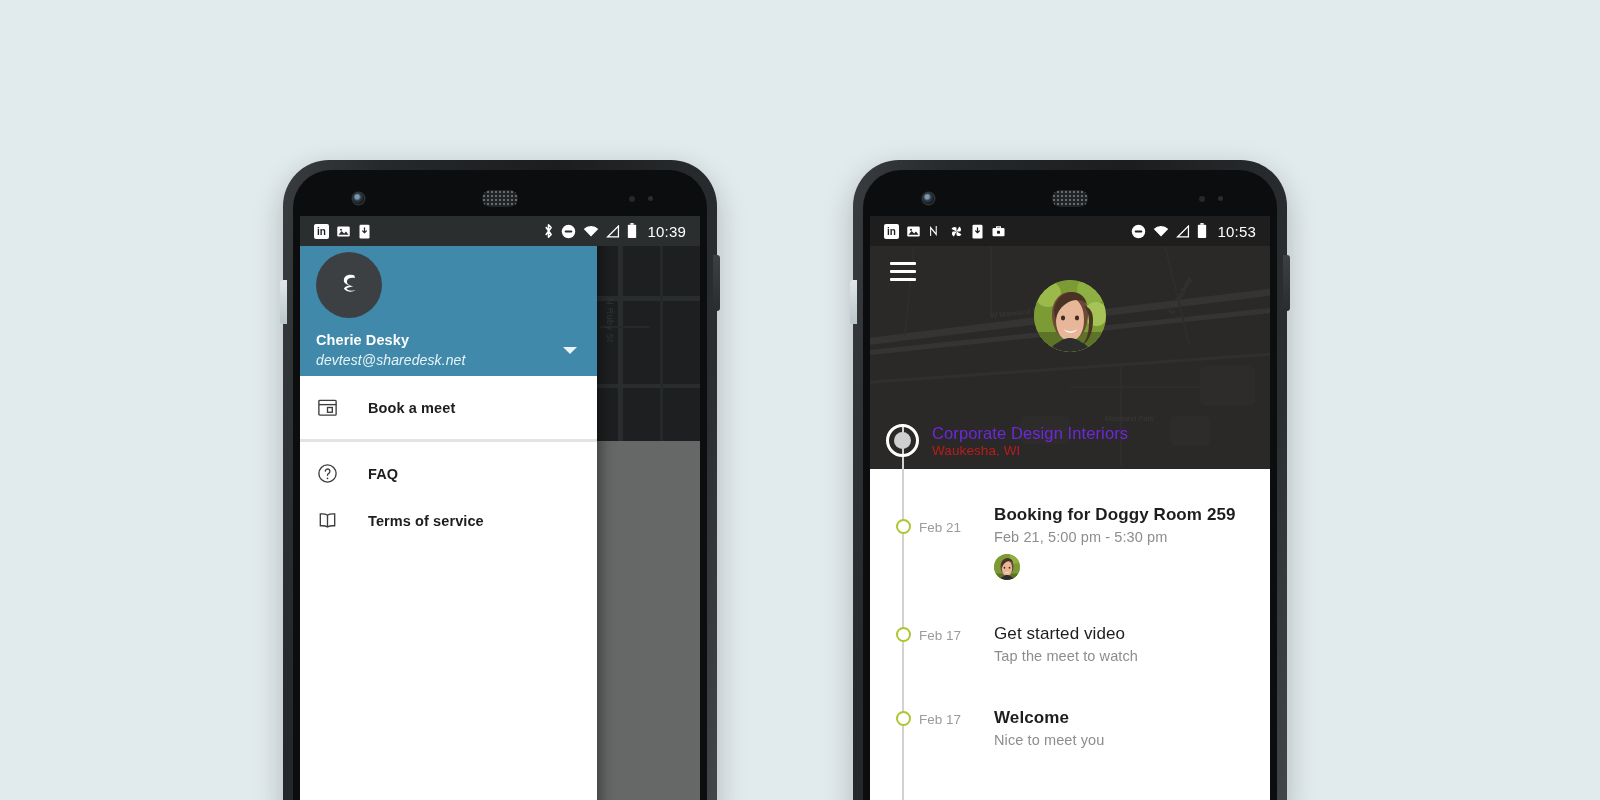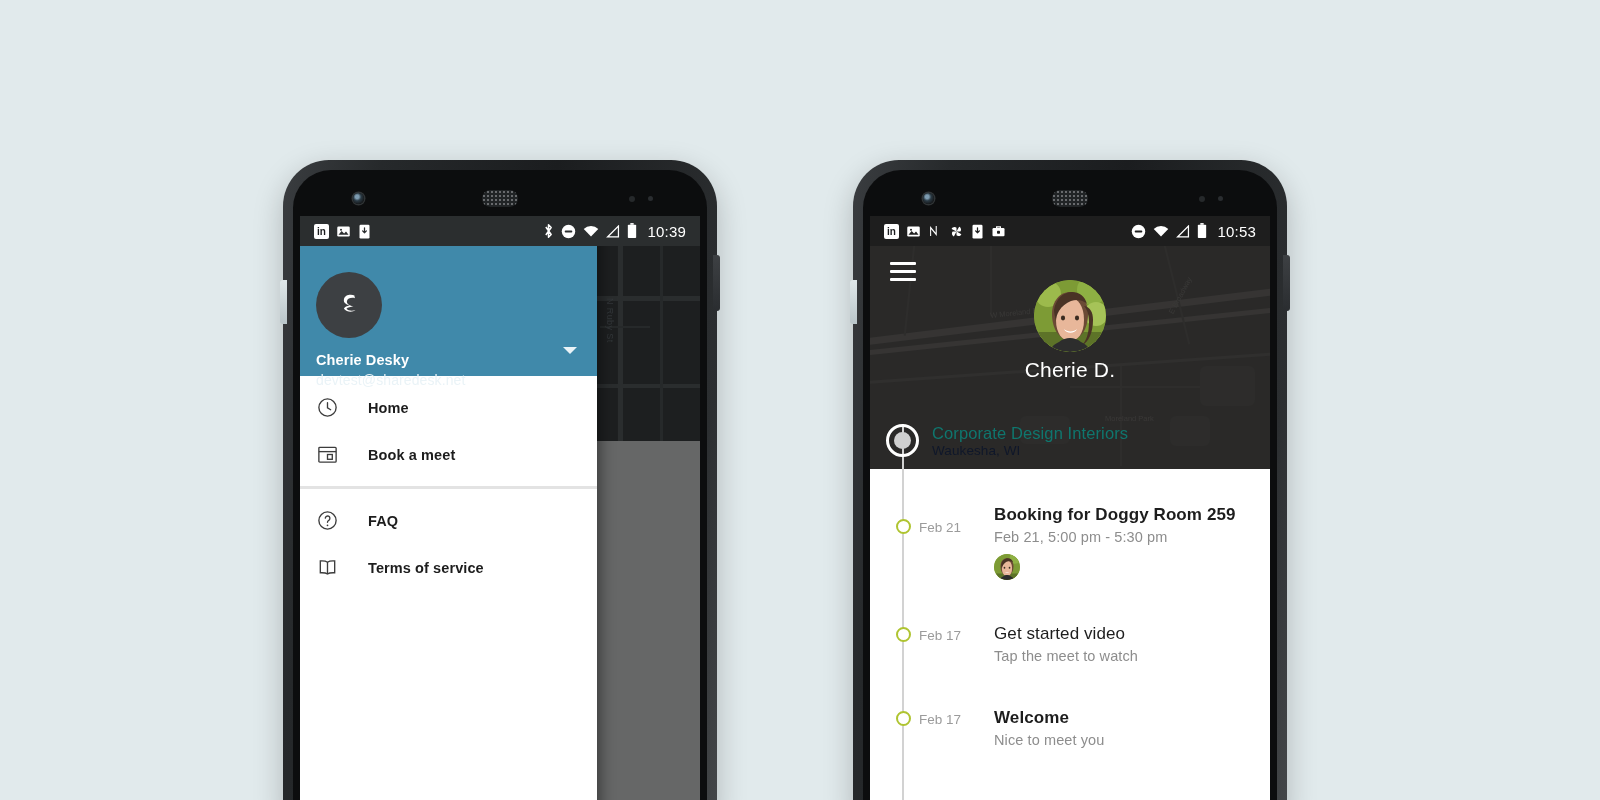--- a/index.html
+++ b/index.html
@@ -82,30 +82,30 @@
   .content-scrim { position: absolute; left: 0; right: 0; background: #666767; }
 
   .drawer {
     position: absolute; left: 0; top: 0; bottom: 0; width: 297px;
     background: #fff; z-index: 30;
     box-shadow: 3px 0 14px rgba(0,0,0,.45);
     display: flex; flex-direction: column;
   }
   .drawer-header {
     background: #4089aa; height: 160px; position: relative; flex: 0 0 auto;
-    padding: 56px 16px 0 16px;
+    padding: 36px 16px 0 16px;
   }
   .avatar-logo {
     width: 66px; height: 66px; border-radius: 50%; background: #3d4043;
     display: flex; align-items: center; justify-content: center;
     position: relative;
   }
   .avatar-logo svg { width: 34px; height: 34px; }
   .dh-name { color: #fff; font-size: 14.5px; font-weight: 700; margin-top: 14px; letter-spacing: .1px; }
-  .dh-mail { color: #eaf3f7; font-size: 14px; margin-top: 4px; letter-spacing: .1px; }
+  .dh-mail { color: #eaf3f7; font-size: 14px; margin-top: 4px; letter-spacing: .1px; font-style: italic; }
   .dh-caret {
     position: absolute; right: 20px; bottom: 22px;
     width: 0; height: 0; border-left: 7px solid transparent; border-right: 7px solid transparent;
     border-top: 7px solid #eaf3f7;
   }
   .menu { flex: 1 1 auto; overflow: hidden; background: #fff; }
   .menu-group { padding: 8px 0; }
   .menu-sep { height: 1px; background: #e3e3e3; margin: 0; }
   .menu-item {
     display: flex; align-items: center; height: 47px; padding: 0 0 0 16px; cursor: pointer;
@@ -141,22 +141,22 @@
   }
 
   .venue-row { position: absolute; left: 0; right: 0; top: 196px; height: 57px; z-index: 6; display: flex; align-items: center; }
   .venue-node {
     width: 33px; height: 33px; border-radius: 50%; border: 3px solid #fff;
     margin-left: 16px; flex: 0 0 33px; display: flex; align-items: center; justify-content: center;
     background: transparent;
   }
   .venue-node i { width: 17px; height: 17px; border-radius: 50%; background: #cfcfcf; display: block; }
   .venue-text { margin-left: 13px; }
-  .venue-title { color: #0f766e; font-size: 16.5px; letter-spacing: .1px; }
-  .venue-sub { color: #0f172a; font-size: 13.5px; margin-top: 0; letter-spacing: .1px; }
+  .venue-title { color: #6d28d9; font-size: 16.5px; letter-spacing: .1px; }
+  .venue-sub { color: #b91c1c; font-size: 13.5px; margin-top: 0; letter-spacing: .1px; }
 
   .timeline { position: absolute; left: 0; right: 0; top: 253px; bottom: 0; background: #fff; }
   .tl-rail { position: absolute; left: 32px; top: -45px; bottom: 0; width: 1.5px; background: #d2d2d2; }
   .tl-item { position: relative; display: flex; padding-left: 0; }
   .tl-dot {
     position: absolute; left: 25.5px; width: 15px; height: 15px; border-radius: 50%;
     border: 2.5px solid #afc431; background: #fff;
   }
   .tl-date { position: absolute; left: 49px; color: #9b9b9b; font-size: 13.5px; }
   .tl-body { margin-left: 124px; }
@@ -257,29 +257,20 @@
               </svg>
           </div>
           <div class="dh-name">Cherie Desky</div>
           <div class="dh-mail">devtest@sharedesk.net</div>
           <div class="dh-caret"></div>
         </div>
 
         <div class="menu">
 
           <div class="menu-group">
-            <div class="menu-item">
-              <span class="mi-icon">
-                <svg viewBox="0 0 24 24" fill="none" stroke="#3c3c3c" stroke-width="1.4">
-                    <circle cx="12" cy="12" r="9"></circle>
-                    <path d="M12 7v5.3l3.3 2" stroke-linecap="round"></path>
-                  </svg>
-              </span>
-              <span class="mi-label">Home</span>
-            </div>
             <div class="menu-item">
               <span class="mi-icon">
                 <svg viewBox="0 0 24 24" fill="none" stroke="#3c3c3c" stroke-width="1.4">
                     <rect x="3" y="4.5" width="18" height="15.5" rx="1"></rect>
                     <path d="M3 9h18"></path>
                     <rect x="12" y="12" width="5" height="5"></rect>
                   </svg>
               </span>
               <span class="mi-label">Book a meet</span>
             </div>
@@ -431,21 +422,20 @@
             <path d="M22 40c0-14 6-22 14-22s14 8 14 22c0 13-6 21-14 21s-14-8-14-21z" fill="#e8b79a"></path>
             <path d="M20 30c2-12 10-18 18-18 7 0 13 4 15 12-4-4-10-5-16-3-5 2-9 5-12 10-2 3-3 7-3 10-1-4-2-8-2-11z" fill="#4a3325"></path>
             <path d="M50 26c3 3 5 9 5 16 0 12-3 20-8 24 8-4 12-14 12-26 0-8-3-13-9-14z" fill="#4a3325"></path>
             <ellipse cx="29" cy="38" rx="2.1" ry="2.4" fill="#3b2b20"></ellipse>
             <ellipse cx="43" cy="38" rx="2.1" ry="2.4" fill="#3b2b20"></ellipse>
             <path d="M30 49c3 3.2 10 3.2 13 0-2 5-11 5-13 0z" fill="#fff"></path>
             <path d="M25 62c4-3 7-4 11-4s7 1 11 4c6 3 9 6 9 12H16c0-6 3-9 9-12z" fill="#2d2d2d"></path>
           </g>
         </svg>
       </div>
-      <div class="rp-name">Cherie D.</div>
 
       <div class="venue-row">
         <div class="venue-node">
             <i></i>
           </div>
         <div class="venue-text">
           <div class="venue-title">Corporate Design Interiors</div>
           <div class="venue-sub">Waukesha, WI</div>
         </div>
       </div>

